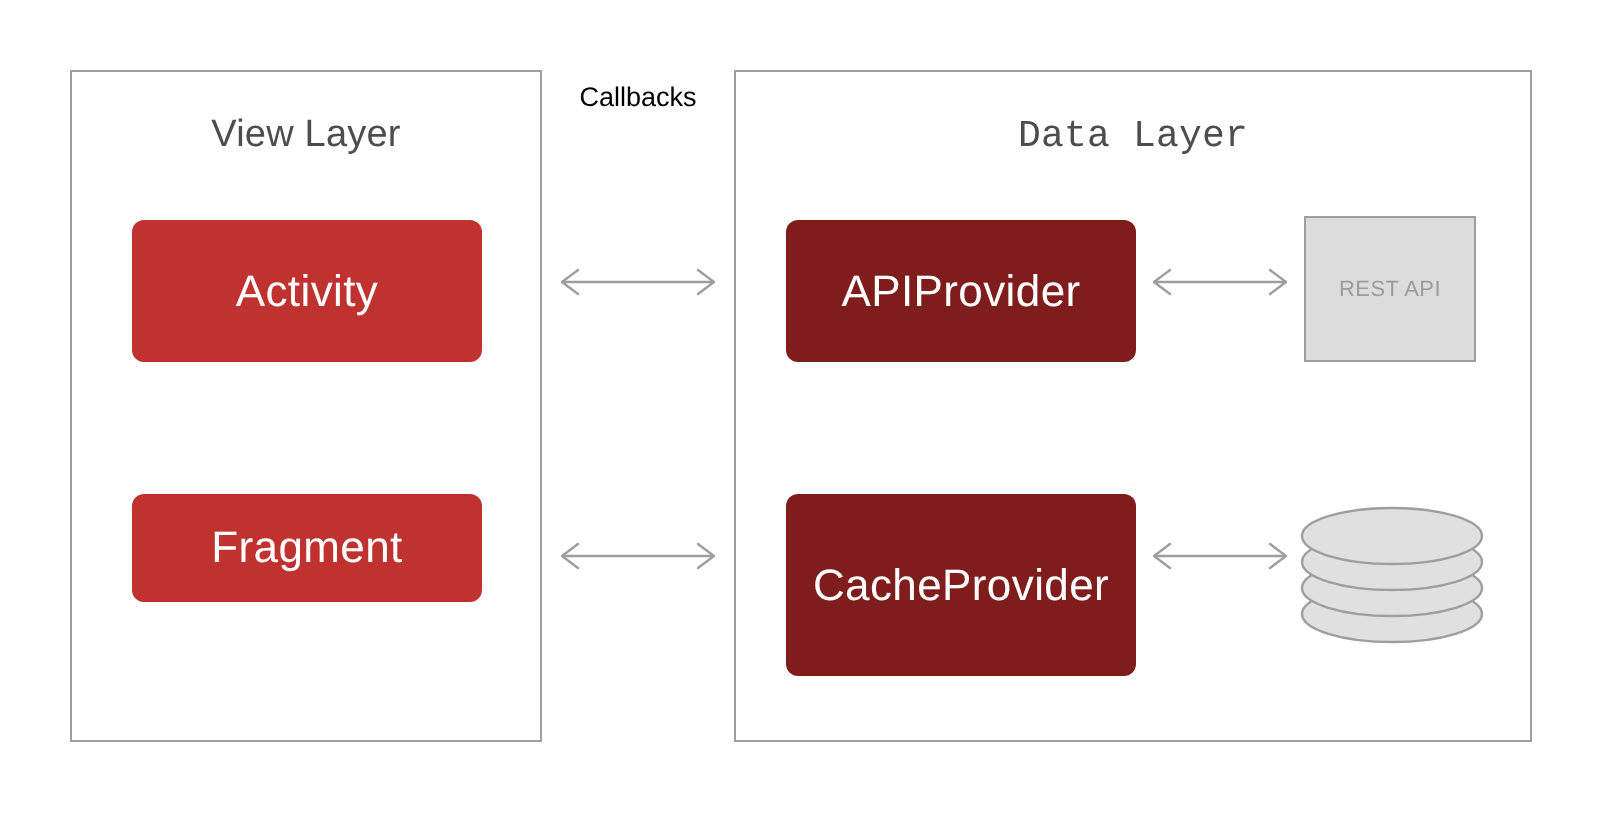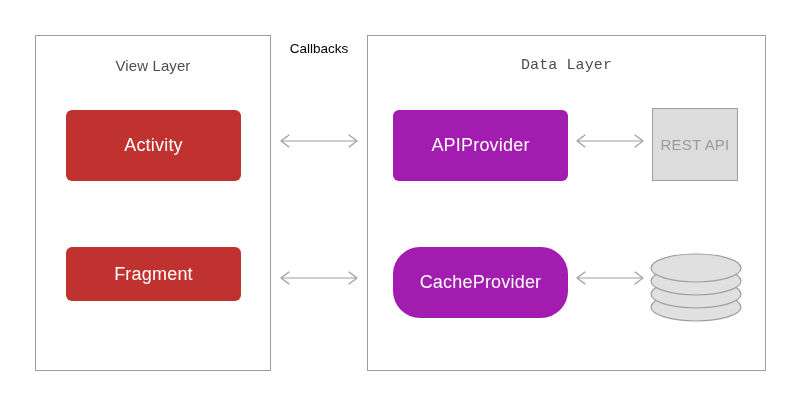--- a/index.html
+++ b/index.html
@@ -26,21 +26,21 @@
     background: #ffffff;
     border: 1px solid #9e9e9e;
     box-sizing: border-box;
   }
   #view-layer-box  { left: 35px;  top: 35px; width: 236px; height: 336px; }
   #data-layer-box  { left: 367px; top: 35px; width: 399px; height: 336px; }
 
   .layer-title {
     position: absolute;
     top: 57px;
-    font-size: 15px;
+    font-size: 19px;
     color: #4d4d4d;
     text-align: center;
     white-space: nowrap;
     letter-spacing: 0.1px;
   }
   #view-layer-title { left: 35px;  width: 236px; }
   #data-layer-title { left: 367px; width: 399px; font-family: Liberation Mono, monospace; }
 
   
   #callbacks-label {
@@ -55,45 +55,45 @@
   }
 
   
   .node {
     position: absolute;
     box-sizing: border-box;
     display: flex;
     align-items: center;
     justify-content: center;
     color: #ffffff;
-    font-size: 18px;
+    font-size: 22px;
     letter-spacing: 0.2px;
     border-radius: 6px;
   }
   .node-red  { background: #c0322f; }
-  .node-blue { background: #a21caf; }
+  .node-blue { background: #7f1d1d; }
 
   .node-grey {
     position: absolute;
     box-sizing: border-box;
     display: flex;
     align-items: center;
     justify-content: center;
     background: #dcdcdc;
     border: 1px solid #9e9e9e;
     color: #9b9b9b;
-    font-size: 15px;
+    font-size: 11px;
     border-radius: 0;
     letter-spacing: 0.2px;
   }
 
   #node-activity       { left: 66px;  top: 110px; width: 175px; height: 71px; }
   #node-fragment       { left: 66px;  top: 247px; width: 175px; height: 54px; }
   #node-apiprovider    { left: 393px; top: 110px; width: 175px; height: 71px; }
-  #node-cacheprovider  { left: 393px; top: 247px; width: 175px; height: 71px; border-radius: 27px; }
+  #node-cacheprovider  { left: 393px; top: 247px; width: 175px; height: 91px; }
   #node-rest-api       { left: 652px; top: 108px; width: 86px;  height: 73px; }
 
   
   .arrow-svg {
     position: absolute;
     overflow: visible;
   }
   #arrow-callbacks-top    { left: 276px; top: 133px; }
   #arrow-callbacks-bottom { left: 276px; top: 270px; }
   #arrow-api-rest         { left: 572px; top: 133px; }

